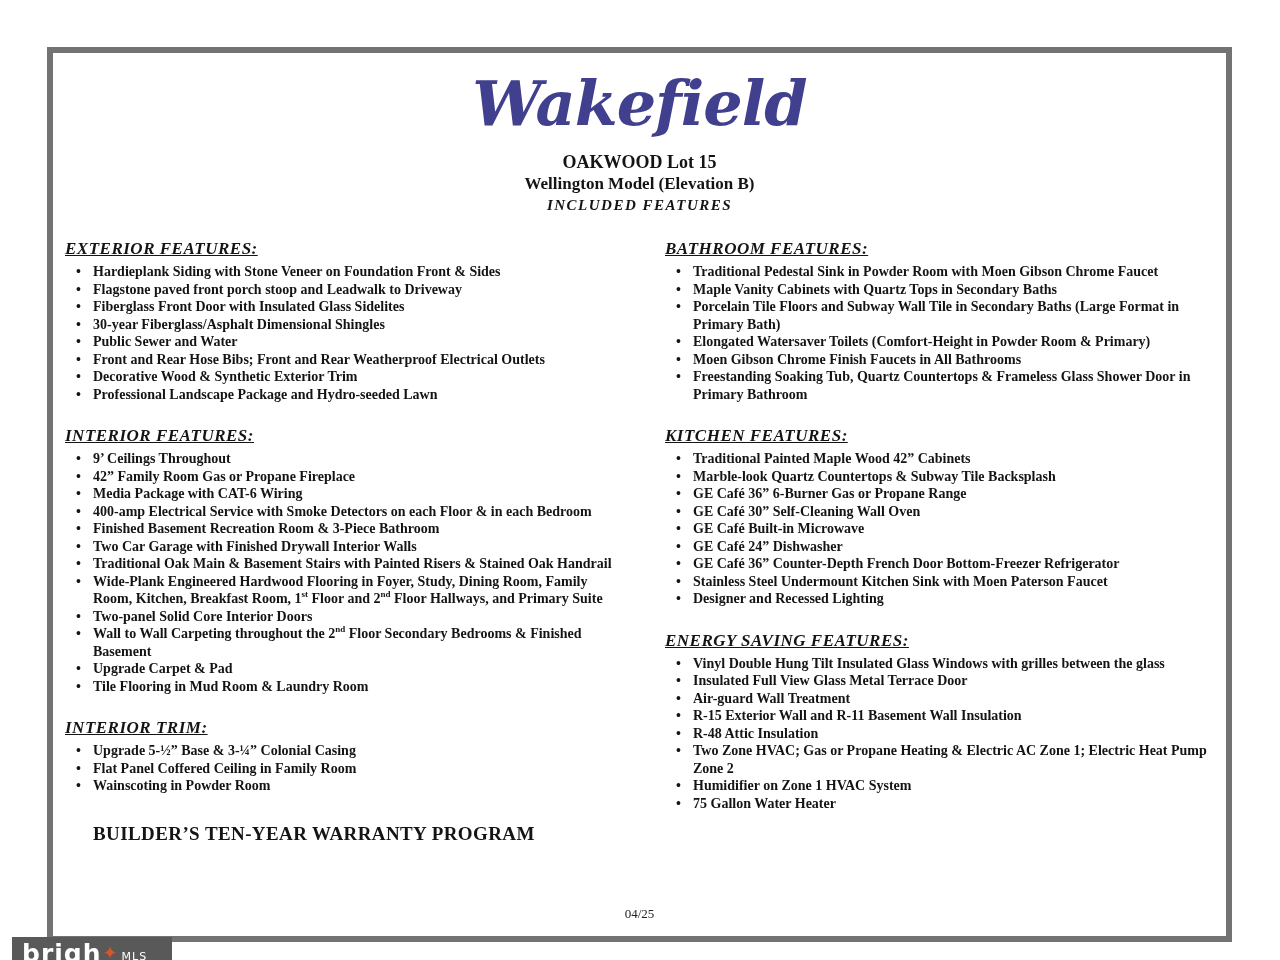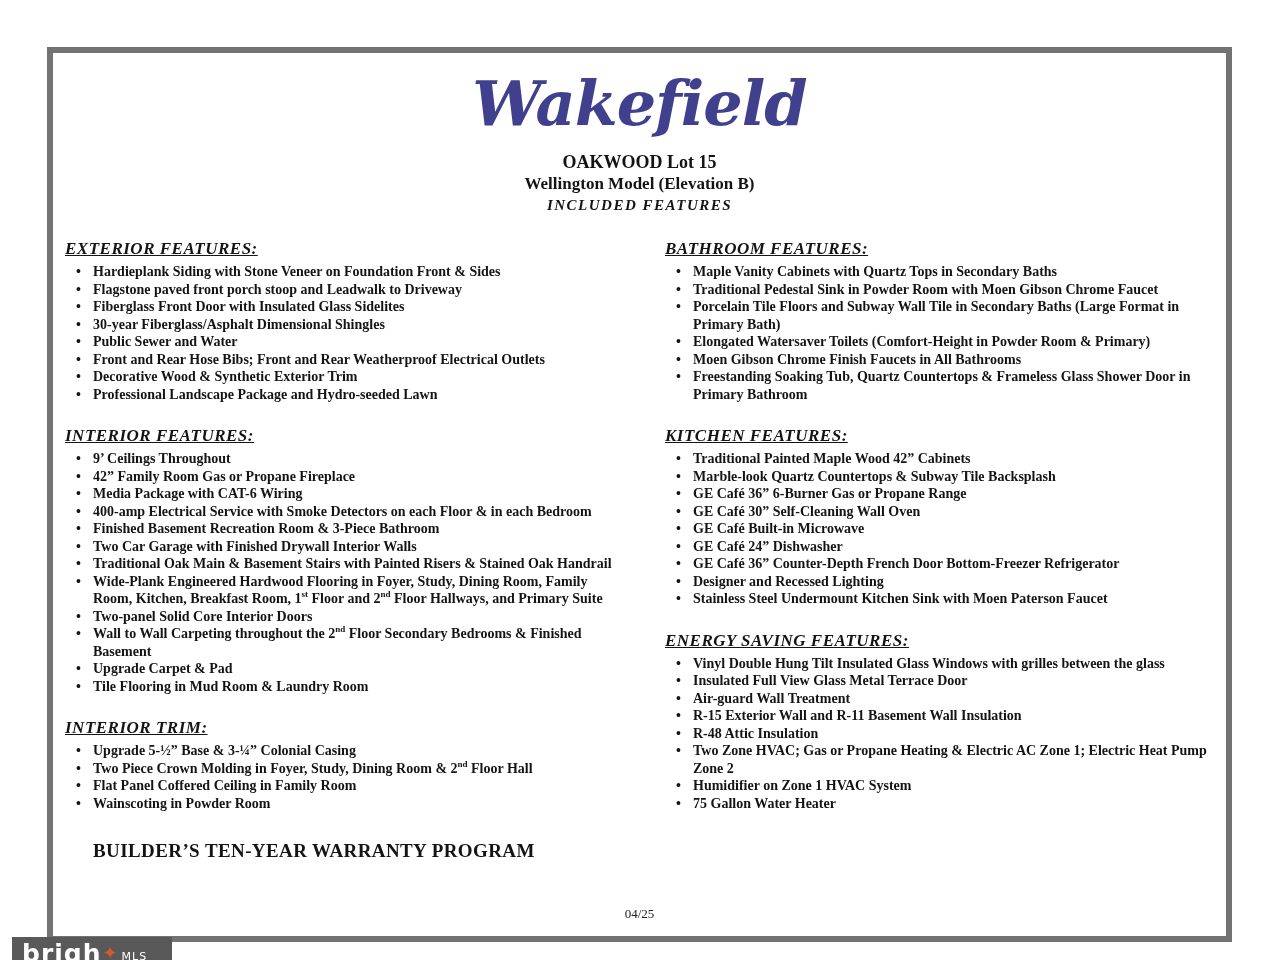--- a/index.html
+++ b/index.html
@@ -133,53 +133,52 @@
               <li class="feature-item">Two-panel Solid Core Interior Doors</li>
               <li class="feature-item">Wall to Wall Carpeting throughout the 2<sup>nd</sup> Floor Secondary Bedrooms &amp; Finished Basement</li>
               <li class="feature-item">Upgrade Carpet &amp; Pad</li>
               <li class="feature-item">Tile Flooring in Mud Room &amp; Laundry Room</li>
             </ul>
           </section>
           <section class="feature-section">
             <h2 class="section-title">INTERIOR TRIM:</h2>
             <ul class="feature-list">
               <li class="feature-item">Upgrade 5-½” Base &amp; 3-¼” Colonial Casing</li>
-              <li class="feature-item">Two Piece Crown Molding in Foyer, Study, Dining Room &amp; 2<sup>nd</sup> Floor Hall</li>
               <li class="feature-item">Flat Panel Coffered Ceiling in Family Room</li>
               <li class="feature-item">Wainscoting in Powder Room</li>
             </ul>
           </section>
         </div>
       <div class="warranty">BUILDER’S TEN-YEAR WARRANTY PROGRAM</div>
     </div>
     <div class="col-right">
       <div>
           <section class="feature-section">
             <h2 class="section-title">BATHROOM FEATURES:</h2>
             <ul class="feature-list">
+              <li class="feature-item">Traditional Pedestal Sink in Powder Room with Moen Gibson Chrome Faucet</li>
               <li class="feature-item">Maple Vanity Cabinets with Quartz Tops in Secondary Baths</li>
-              <li class="feature-item">Traditional Pedestal Sink in Powder Room with Moen Gibson Chrome Faucet</li>
               <li class="feature-item">Porcelain Tile Floors and Subway Wall Tile in Secondary Baths (Large Format in Primary Bath)</li>
               <li class="feature-item">Elongated Watersaver Toilets (Comfort-Height in Powder Room &amp; Primary)</li>
               <li class="feature-item">Moen Gibson Chrome Finish Faucets in All Bathrooms</li>
               <li class="feature-item">Freestanding Soaking Tub, Quartz Countertops &amp; Frameless Glass Shower Door in Primary Bathroom</li>
             </ul>
           </section>
           <section class="feature-section">
             <h2 class="section-title">KITCHEN FEATURES:</h2>
             <ul class="feature-list">
               <li class="feature-item">Traditional Painted Maple Wood 42” Cabinets</li>
               <li class="feature-item">Marble-look Quartz Countertops &amp; Subway Tile Backsplash</li>
               <li class="feature-item">GE Café 36” 6-Burner Gas or Propane Range</li>
               <li class="feature-item">GE Café 30” Self-Cleaning Wall Oven</li>
               <li class="feature-item">GE Café Built-in Microwave</li>
               <li class="feature-item">GE Café 24” Dishwasher</li>
               <li class="feature-item">GE Café 36” Counter-Depth French Door Bottom-Freezer Refrigerator</li>
+              <li class="feature-item">Stainless Steel Undermount Kitchen Sink with Moen Paterson Faucet</li>
               <li class="feature-item">Designer and Recessed Lighting</li>
-              <li class="feature-item">Stainless Steel Undermount Kitchen Sink with Moen Paterson Faucet</li>
             </ul>
           </section>
           <section class="feature-section">
             <h2 class="section-title">ENERGY SAVING FEATURES:</h2>
             <ul class="feature-list">
               <li class="feature-item">Vinyl Double Hung Tilt Insulated Glass Windows with grilles between the glass</li>
               <li class="feature-item">Insulated Full View Glass Metal Terrace Door</li>
               <li class="feature-item">Air-guard Wall Treatment</li>
               <li class="feature-item">R-15 Exterior Wall and R-11 Basement Wall Insulation</li>
               <li class="feature-item">R-48 Attic Insulation</li>

